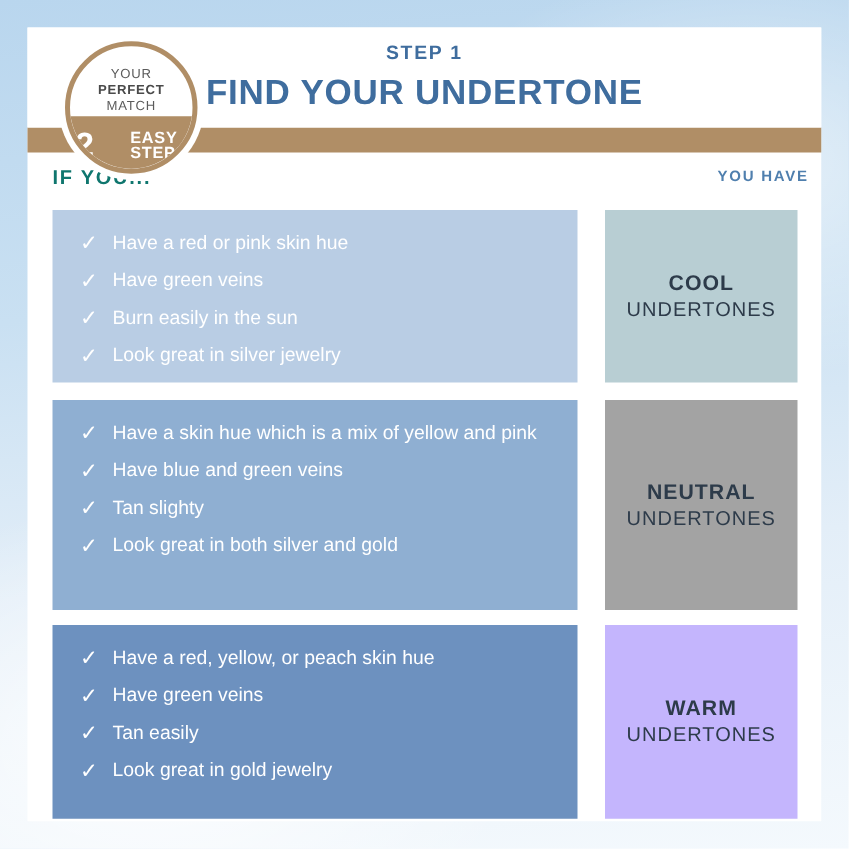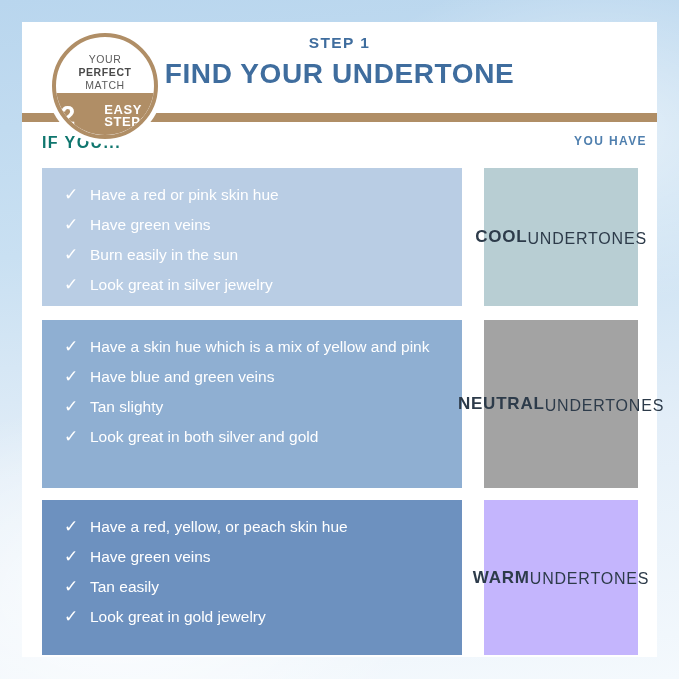--- a/index.html
+++ b/index.html
@@ -37,21 +37,21 @@
     top: 80px;
     width: 635px;
     height: 20px;
     background: #b08e66;
   }
   .header {
     position: absolute;
     left: 0;
     top: 0;
     width: 635px;
-    height: 91px;
+    height: 80px;
     background: #ffffff;
     text-align: center;
   }
   .step-label {
     margin-top: 12px;
     font-size: 15.5px;
     font-weight: bold;
     letter-spacing: 1.4px;
     color: #3f6d9e;
   }
@@ -187,21 +187,21 @@
   .item-text {
     font-size: 15.5px;
     line-height: 22px;
     color: #ffffff;
   }
 
   .tone-box {
     width: 154px;
     box-sizing: border-box;
     display: flex;
-    flex-direction: row;
+    flex-direction: column;
     align-items: center;
     justify-content: center;
     text-align: center;
   }
   .tone-cool { background: #b8ced3; }
   .tone-neutral { background: #a3a3a3; }
   .tone-warm { background: #c4b5fd; }
   .tone-name {
     font-size: 17px;
     font-weight: bold;

